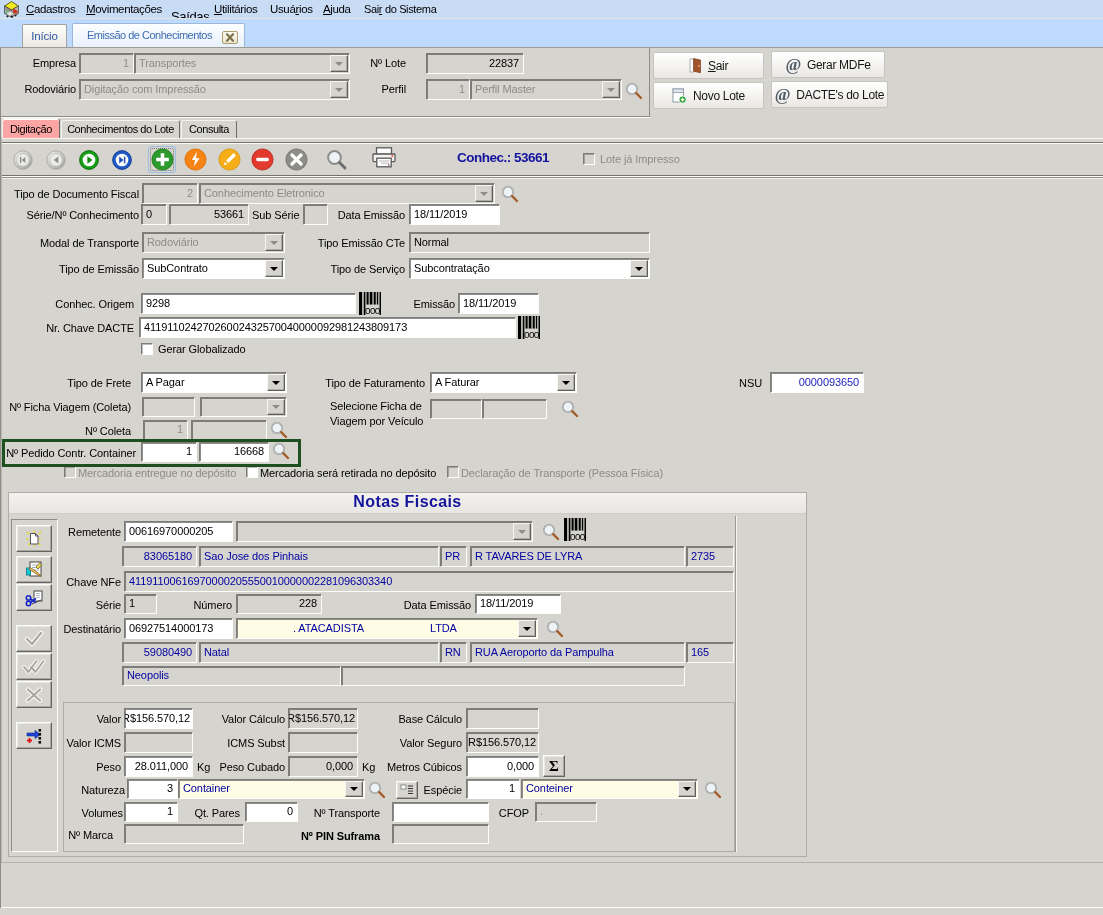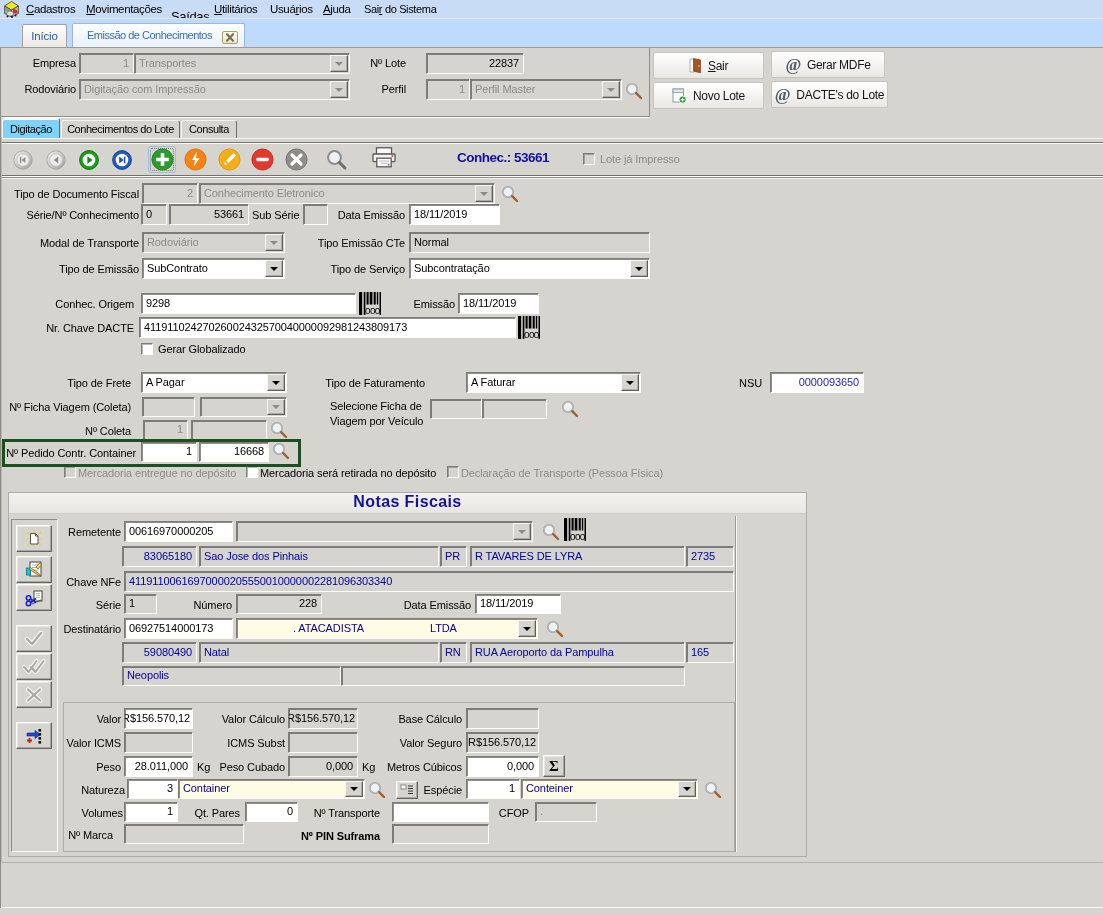--- a/index.html
+++ b/index.html
@@ -86,21 +86,21 @@
     <span>Novo Lote</span>
   </div>
 <div class="btn" style="left:771px;top:51px;width:114px;height:27px">
     <span style="font-size:17px;font-weight:bold;color:#4f5b66;font-family:'Liberation Serif',serif">@</span>
     <span>Gerar MDFe</span>
   </div>
 <div class="btn" style="left:771px;top:81px;width:117px;height:27px">
     <span style="font-size:17px;font-weight:bold;color:#4f5b66;font-family:'Liberation Serif',serif">@</span>
     <span>DACTE's do Lote</span>
   </div>
-<div class="ab" style="left:2px;top:118px;width:58px;height:20px;box-sizing:border-box;background:#7dd3fc;border:1px solid #8a8880;border-bottom:none;border-radius:3px 3px 0 0;text-align:center;color:#000;font-size:11px;letter-spacing:-0.45px;white-space:nowrap;line-height:20px;border-color:#f3f2ef #6e6d68 transparent #f3f2ef;box-shadow:inset 0 1px 0 #fff;z-index:3">Digitação</div>
+<div class="ab" style="left:2px;top:118px;width:58px;height:20px;box-sizing:border-box;background:#fca5a5;border:1px solid #8a8880;border-bottom:none;border-radius:3px 3px 0 0;text-align:center;color:#000;font-size:11px;letter-spacing:-0.45px;white-space:nowrap;line-height:20px;border-color:#f3f2ef #6e6d68 transparent #f3f2ef;box-shadow:inset 0 1px 0 #fff;z-index:3">Digitação</div>
 <div class="ab" style="left:61px;top:120px;width:119px;height:18px;box-sizing:border-box;background:#d6d4cf;border:1px solid #8a8880;border-bottom:none;border-radius:3px 3px 0 0;text-align:center;color:#000;font-size:11px;letter-spacing:-0.45px;white-space:nowrap;line-height:17px;border-color:#f3f2ef #6e6d68 transparent #f3f2ef">Conhecimentos do Lote</div>
 <div class="ab" style="left:181px;top:120px;width:56px;height:18px;box-sizing:border-box;background:#d6d4cf;border:1px solid #8a8880;border-bottom:none;border-radius:3px 3px 0 0;text-align:center;color:#000;font-size:11px;letter-spacing:-0.45px;white-space:nowrap;line-height:17px;border-color:#f3f2ef #6e6d68 transparent #f3f2ef">Consulta</div>
 <div class="ab" style="left:0;top:138px;width:1103px;height:1px;background:#f5f4f1"></div>
 <div class="ab" style="left:0;top:137px;width:2px;height:725px;background:#b9b7b1"></div>
 <div class="ab" style="left:2px;top:142px;width:1101px;height:1px;background:#74726d"></div>
 <div class="ab" style="left:2px;top:143px;width:1101px;height:1px;background:#fbfaf7"></div>
 <div class="ab" style="left:2px;top:175px;width:1101px;height:1px;background:#74726d"></div>
 <div class="ab" style="left:2px;top:176px;width:1101px;height:1px;background:#fbfaf7"></div>
 <div class="ab" style="left:2px;top:177px;width:1101px;height:1px;background:#8f8d88"></div>
 <div class="ab" style="left:2px;top:178px;width:1101px;height:1px;background:#f3f2ef"></div>
@@ -234,21 +234,21 @@
 </g>
 <text x="5.8" y="21" font-size="9.5" font-family="Liberation Sans" fill="#000" letter-spacing="-0.6">000</text>
 </svg>
 <div class="ck" style="left:141px;top:343px"></div>
 <div class="lb " style="left:158px;top:343px;">Gerar Globalizado</div>
 <div class="lb " style="right:972px;top:377px;">Tipo de Frete</div>
 <div class="f w" style="left:141px;top:372px;width:146px;height:21px;line-height:18px;">A Pagar<span class="arb">
       <i></i>
     </span></div>
 <div class="lb " style="right:678px;top:377px;">Tipo de Faturamento</div>
-<div class="f w" style="left:430px;top:372px;width:175px;height:21px;line-height:18px;margin-left:36px;">A Faturar<span class="arb">
+<div class="f w" style="left:430px;top:372px;width:147px;height:21px;line-height:18px;">A Faturar<span class="arb">
       <i></i>
     </span></div>
 <div class="lb " style="right:341px;top:377px;">NSU</div>
 <div class="f w r" style="left:770px;top:372px;width:94px;height:21px;line-height:18px;color:#2222c0">0000093650</div>
 <div class="lb " style="right:972px;top:401px;">Nº Ficha Viagem (Coleta)</div>
 <div class="f " style="left:142px;top:397px;width:53px;height:20px;line-height:17px;"></div>
 <div class="f " style="left:200px;top:397px;width:87px;height:20px;line-height:17px;">
     <span class="arb d">
       <i></i>
     </span>

